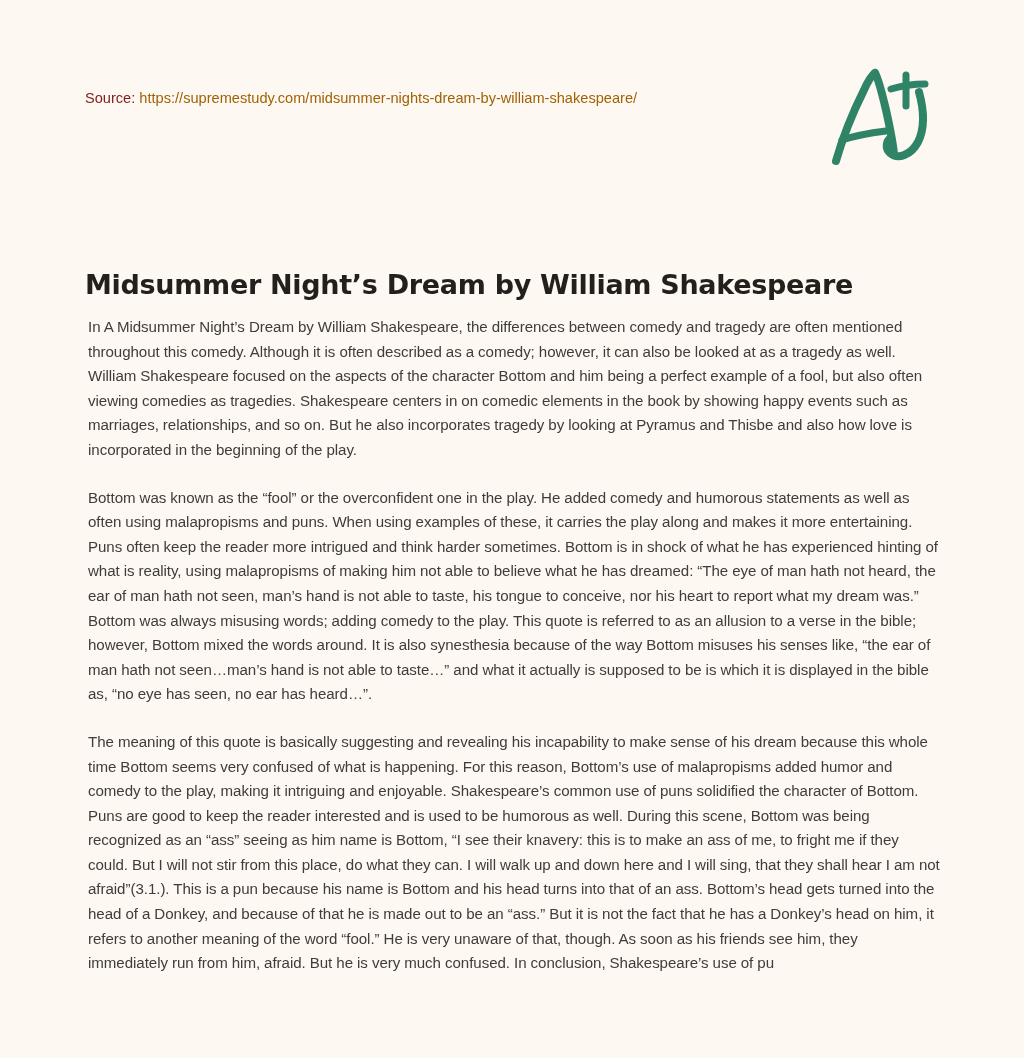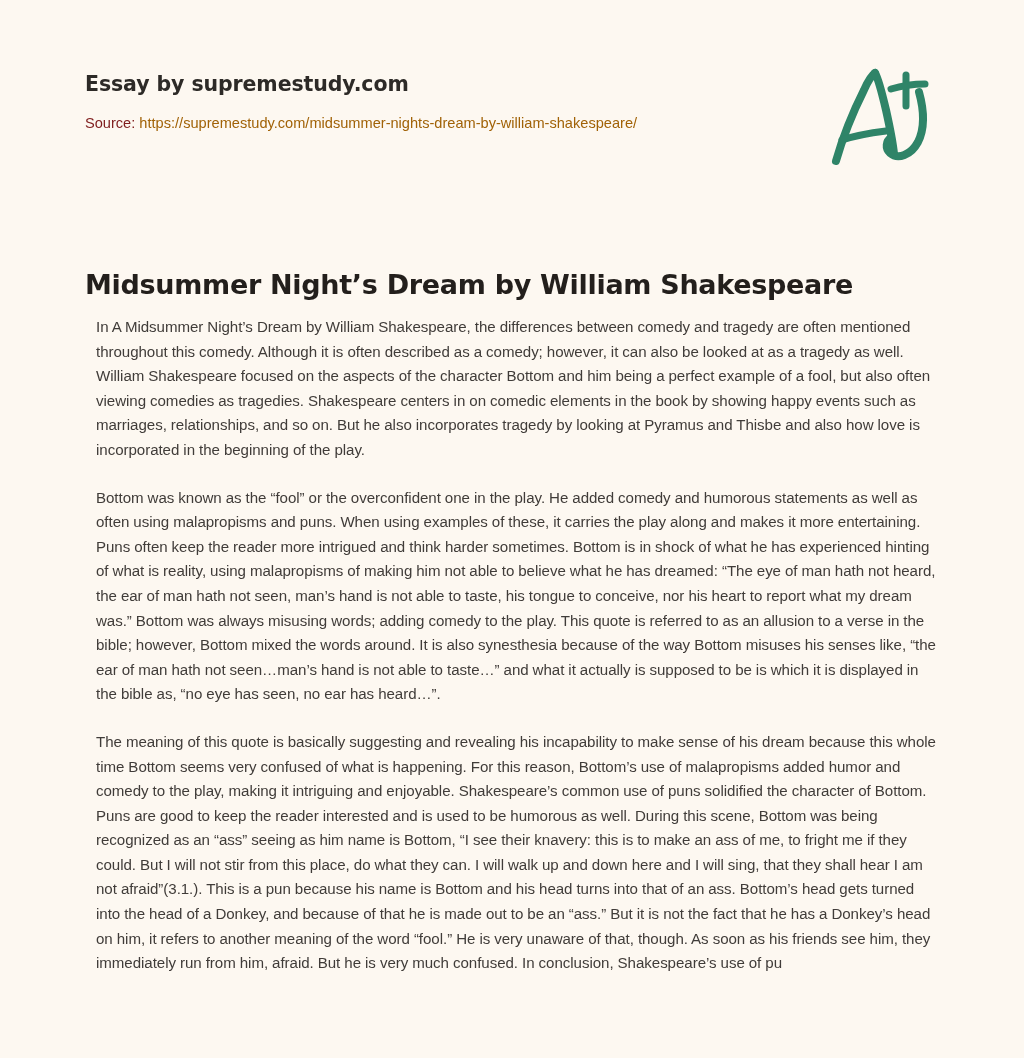--- a/index.html
+++ b/index.html
@@ -89,37 +89,36 @@
   .body-copy {
     position: absolute;
     left: 88px;
     top: 315px;
     width: 852px;
     height: 743px;
     overflow: hidden;
   }
 
   .body-copy p {
-    margin: 0 0 23px 8px;
+    margin: 0 0 23px 0;
     font-family: "Liberation Sans", sans-serif;
     font-size: 15.1px;
     line-height: 24.6px;
     color: #403c39;
     text-align: left;
     letter-spacing: -0.05px;
     word-spacing: -0.1px;
   }
 </style>
 </head>
 <body>
 
 <div class="page">
 
   <div class="header">
-    <div class="brand-line">Essay by supremestudy.com</div>
     <div class="source-line">
       <span class="source-label">Source:</span>
       <a class="source-url" href="#">https://supremestudy.com/midsummer-nights-dream-by-william-shakespeare/</a>
     </div>
   </div>
 
   <div class="logo">
     <svg viewBox="0 0 150 128" xmlns="http://www.w3.org/2000/svg">
       <g fill="none" stroke="#2f8468" stroke-linecap="round" stroke-linejoin="round">
 

